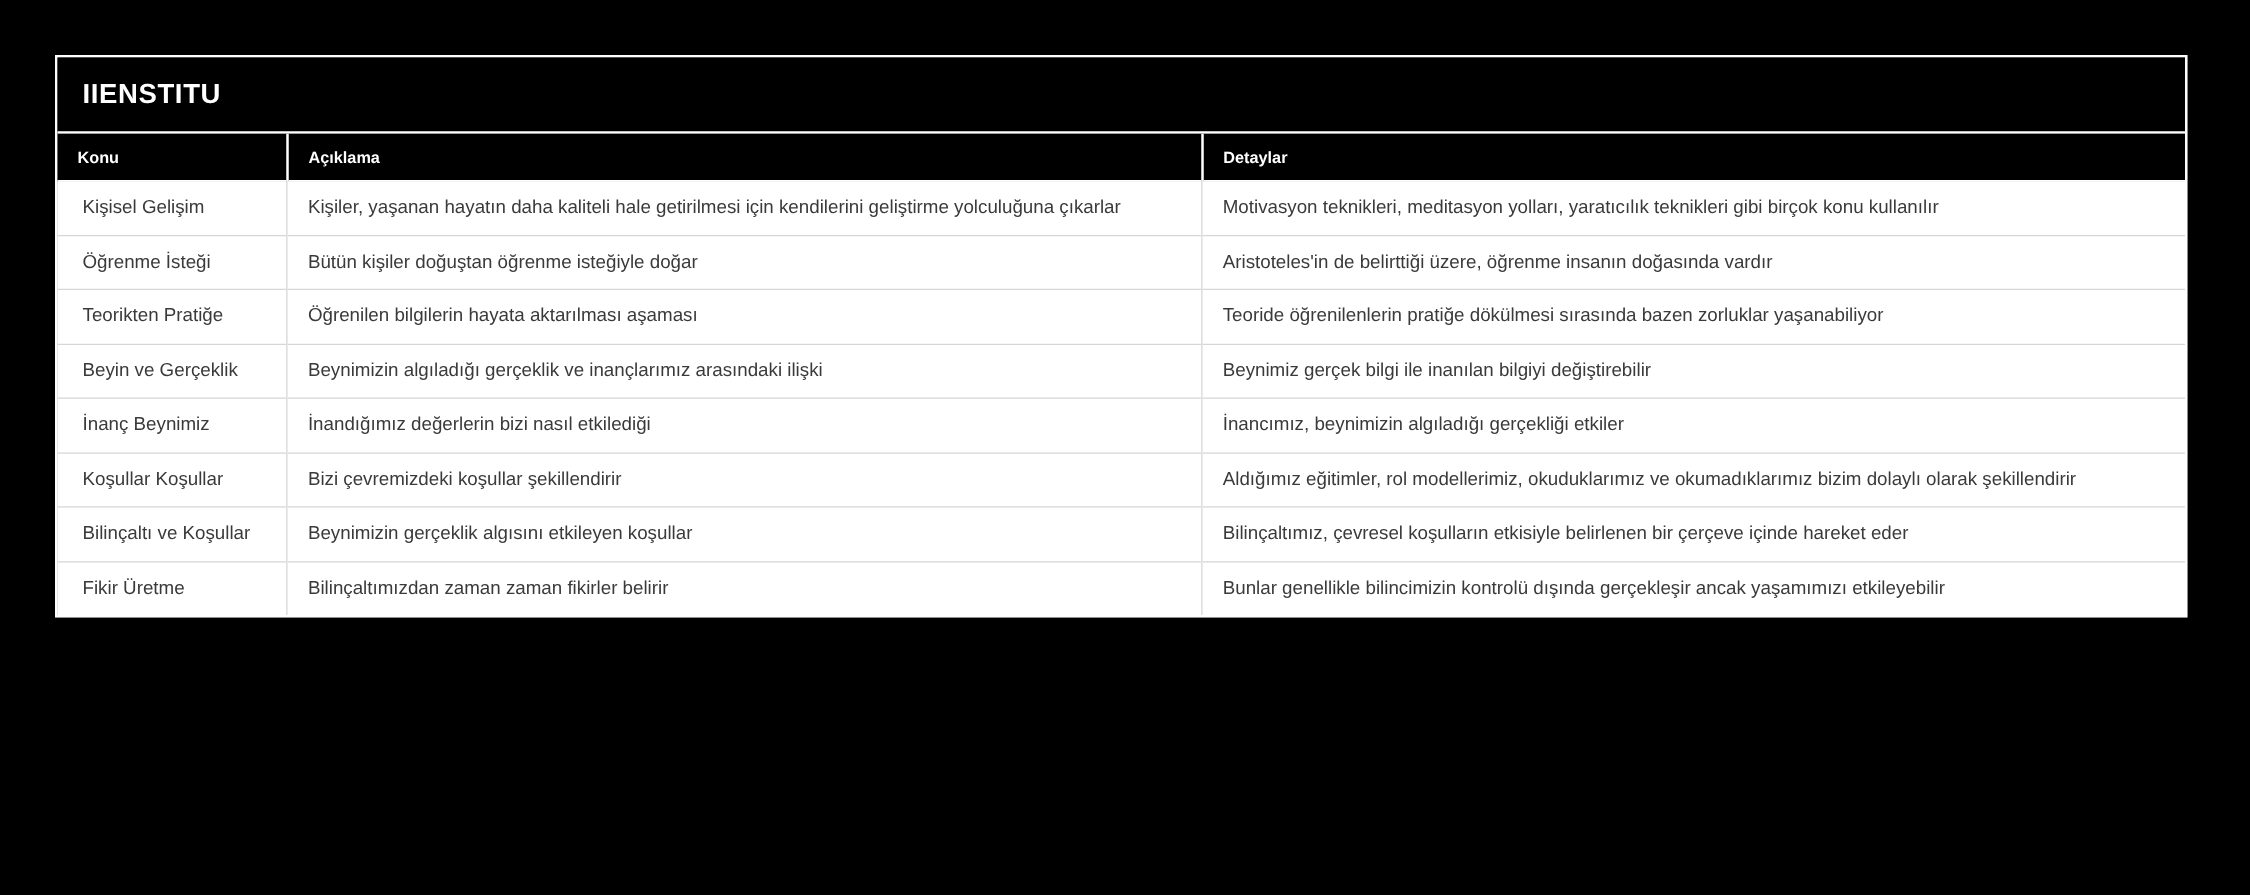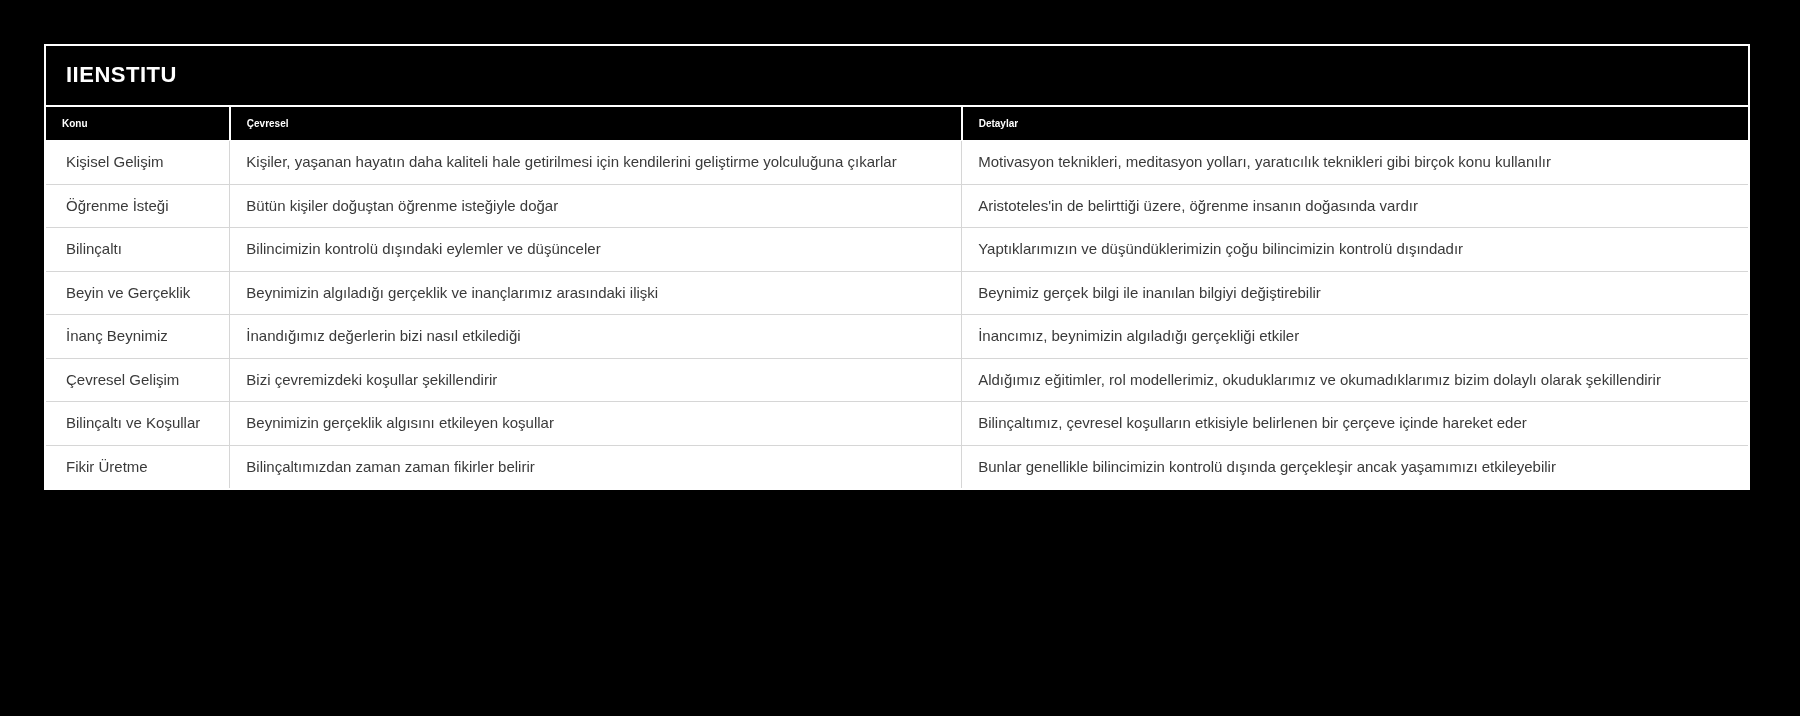--- a/index.html
+++ b/index.html
@@ -30,21 +30,21 @@
     border-collapse: collapse;
     table-layout: fixed;
     background: #ffffff;
   }
   col.c-konu     { width: 10.8%; }
   col.c-aciklama { width: 43.0%; }
   col.c-detaylar { width: 46.2%; }
   thead th {
     background: #000;
     color: #ffffff;
-    font-size: 10px;
+    font-size: 13px;
     font-weight: bold;
     text-align: left;
     padding: 11px 16px;
     border-right: 2px solid #ffffff;
     border-bottom: 1px solid #ffffff;
   }
   thead th:last-child { border-right: none; }
   tbody td {
     font-size: 15px;
     line-height: 1.5;
@@ -67,58 +67,58 @@
 
   <table class="data-table">
     <colgroup>
       <col class="c-konu">
       <col class="c-aciklama">
       <col class="c-detaylar">
     </colgroup>
     <thead>
       <tr>
         <th>Konu</th>
-        <th>Çevresel</th>
+        <th>Açıklama</th>
         <th>Detaylar</th>
       </tr>
     </thead>
     <tbody id="table-body">
   <tr>
     <td>Kişisel Gelişim</td>
     <td>Kişiler, yaşanan hayatın daha kaliteli hale getirilmesi için kendilerini geliştirme yolculuğuna çıkarlar</td>
     <td>Motivasyon teknikleri, meditasyon yolları, yaratıcılık teknikleri gibi birçok konu kullanılır</td>
   </tr>
 
   <tr>
     <td>Öğrenme İsteği</td>
     <td>Bütün kişiler doğuştan öğrenme isteğiyle doğar</td>
     <td>Aristoteles'in de belirttiği üzere, öğrenme insanın doğasında vardır</td>
   </tr>
 
+  <tr>
+    <td>Teorikten Pratiğe</td>
+    <td>Öğrenilen bilgilerin hayata aktarılması aşaması</td>
+    <td>Teoride öğrenilenlerin pratiğe dökülmesi sırasında bazen zorluklar yaşanabiliyor</td>
+  </tr>
 
-  <tr>
-    <td>Bilinçaltı</td>
-    <td>Bilincimizin kontrolü dışındaki eylemler ve düşünceler</td>
-    <td>Yaptıklarımızın ve düşündüklerimizin çoğu bilincimizin kontrolü dışındadır</td>
-  </tr>
 
   <tr>
     <td>Beyin ve Gerçeklik</td>
     <td>Beynimizin algıladığı gerçeklik ve inançlarımız arasındaki ilişki</td>
     <td>Beynimiz gerçek bilgi ile inanılan bilgiyi değiştirebilir</td>
   </tr>
 
   <tr>
     <td>İnanç Beynimiz</td>
     <td>İnandığımız değerlerin bizi nasıl etkilediği</td>
     <td>İnancımız, beynimizin algıladığı gerçekliği etkiler</td>
   </tr>
 
   <tr>
-    <td>Çevresel Gelişim</td>
+    <td>Koşullar Koşullar</td>
     <td>Bizi çevremizdeki koşullar şekillendirir</td>
     <td>Aldığımız eğitimler, rol modellerimiz, okuduklarımız ve okumadıklarımız bizim dolaylı olarak şekillendirir</td>
   </tr>
 
   <tr>
     <td>Bilinçaltı ve Koşullar</td>
     <td>Beynimizin gerçeklik algısını etkileyen koşullar</td>
     <td>Bilinçaltımız, çevresel koşulların etkisiyle belirlenen bir çerçeve içinde hareket eder</td>
   </tr>
 

